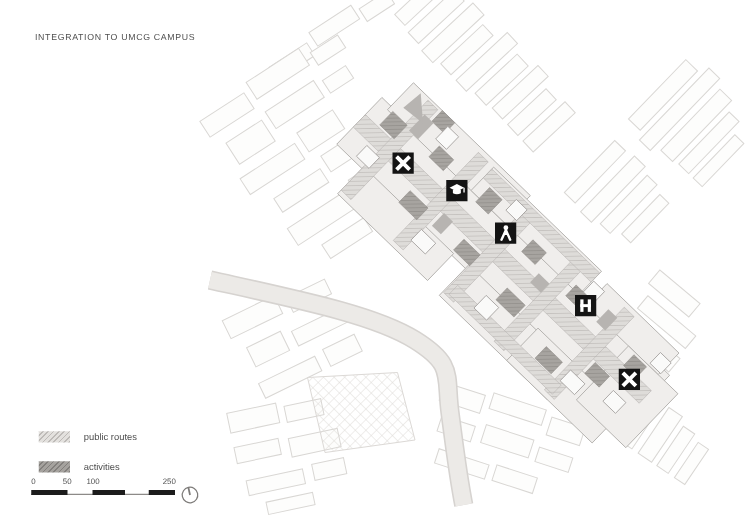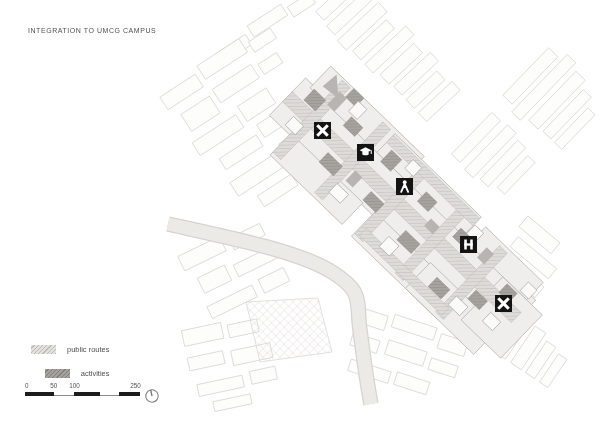--- a/index.html
+++ b/index.html
@@ -6,21 +6,21 @@
   .page{position:relative;width:600px;height:424px;background:#ffffff;overflow:hidden;
         font-family:"Liberation Sans","DejaVu Sans",sans-serif;}
   .title{position:absolute;left:28px;top:27px;font-size:7px;letter-spacing:.55px;
          color:#4f4f4f;}
   .map-svg{position:absolute;left:0;top:0;}
   
   .marker{position:absolute;width:17px;height:17px;background:#141414;}
   .marker svg{display:block;}
   
   .legend{position:absolute;left:31px;top:343px;}
-  .legend-row{display:flex;align-items:center;height:12px;margin-bottom:12px;justify-content:flex-end;}
+  .legend-row{display:flex;align-items:center;height:12px;margin-bottom:12px;}
   .swatch{width:25px;height:9px;margin-right:11px;}
   .swatch-light{background:repeating-linear-gradient(135deg,#e3e1de 0 2px,#bdbab7 2px 3px);}
   .swatch-dark{background:repeating-linear-gradient(135deg,#a5a29e 0 2px,#827f7c 2px 3px);}
   .legend-label{font-size:7.5px;color:#4f4f4f;}
   
   .scalebar{position:absolute;left:25px;top:382px;width:115px;height:15px;}
   .scalebar .tick{position:absolute;top:0;font-size:6.3px;color:#4f4f4f;transform:translateX(-50%);}
   .scalebar .tick.t0{transform:none;}
   .bar{position:absolute;left:0;right:0;top:10px;height:3.5px;}
   .bar .baseline{position:absolute;left:0;right:0;bottom:0;height:1px;background:#8d8a88;}

